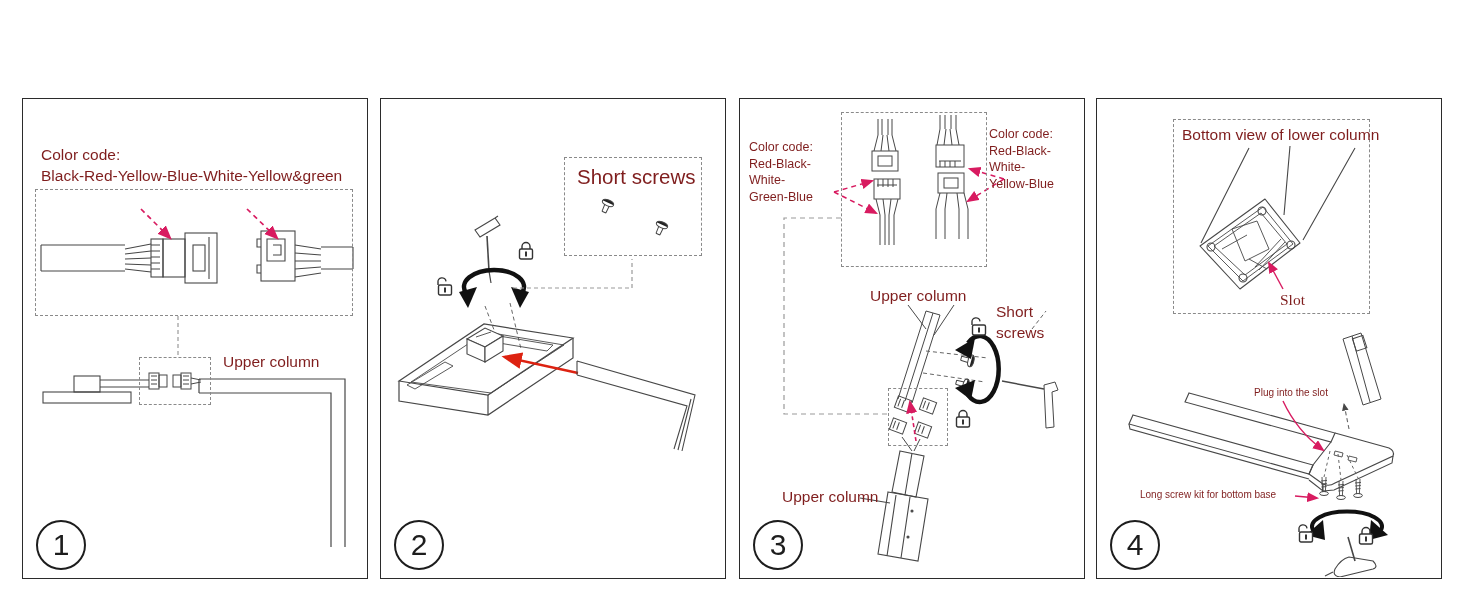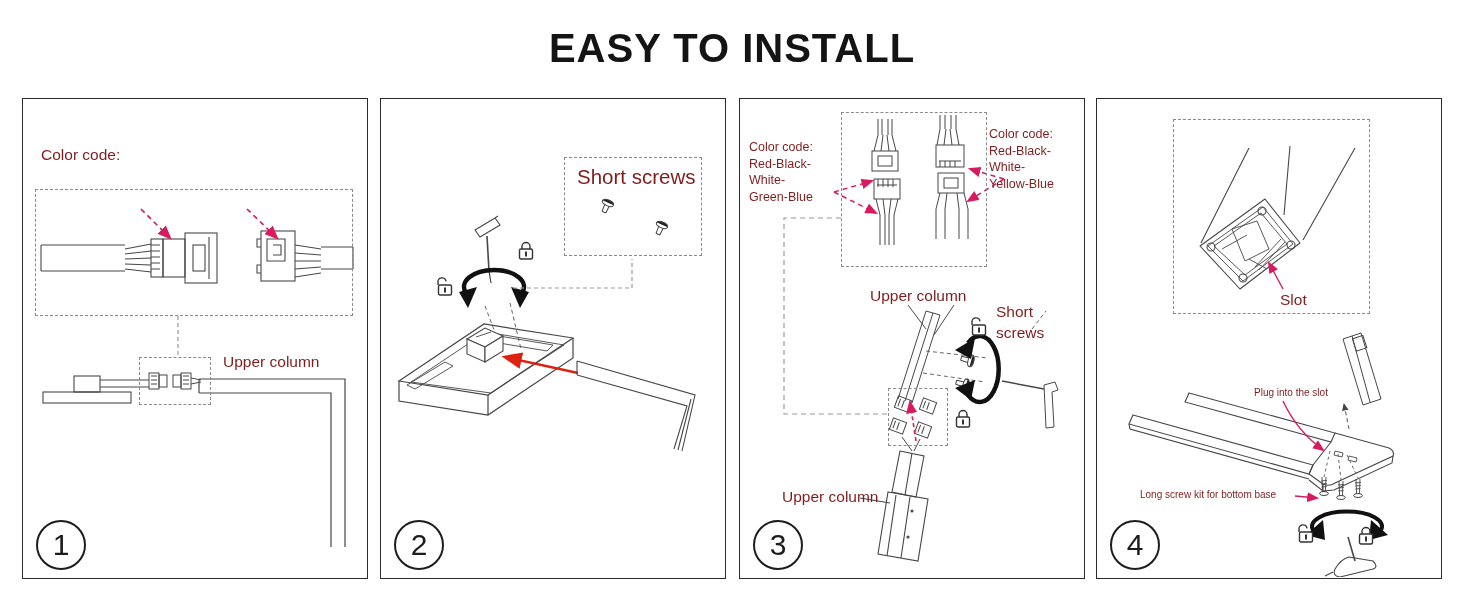--- a/index.html
+++ b/index.html
@@ -17,21 +17,20 @@
   .f13{font-size:10px;}
   .step-circle{position:absolute;left:13px;top:421px;width:46px;height:46px;border:2px solid #1d1d1d;
          border-radius:50%;display:flex;align-items:center;justify-content:center;
          font-size:30px;color:#1d1d1d;background:#fff;}
   .dashedbox{position:absolute;border:1.2px dashed #8a8a8a;box-sizing:border-box;}
 </style>
 </head>
 <body>
 
 <div class="page">
-  <h1 class="title">EASY TO INSTALL</h1>
 
   <section class="panel" style="left:22px;">
     <svg width="343" height="478" viewBox="0 0 343 478">
       <defs>
         <marker id="mk-pink" markerWidth="9" markerHeight="8" refX="7" refY="3.5" orient="auto">
           <path d="M0,0 L8.5,3.5 L0,7 Z" fill="#d81b60"></path>
         </marker>
         <marker id="mk-red" markerWidth="9" markerHeight="8" refX="7" refY="3.5" orient="auto">
           <path d="M0,0 L8.5,3.5 L0,7 Z" fill="#dd2211"></path>
         </marker>
@@ -101,20 +100,21 @@
       </g>
 
       <g stroke="#474747" stroke-width="1.2" fill="none">
         <path d="M176,280 H322 V448 M176,294 H308 V448 M176,280 V294"></path>
       </g>
     </svg>
     <div class="dashedbox" style="left:12px;top:90px;width:318px;height:127px;"></div>
     <div class="dashedbox" style="left:116px;top:258px;width:72px;height:48px;"></div>
     <div class="lbl f15" style="left:18px;top:46px;">
       <div>Color code:</div>
+      <div>Black-Red-Yellow-Blue-White-Yellow&amp;green</div>
     </div>
     <div class="lbl f15" style="left:200px;top:253px;">Upper column</div>
     <div class="step-circle">
         <span>1</span>
       </div>
   </section>
 
   <section class="panel" style="left:380px;">
     <svg width="343" height="478" viewBox="0 0 343 478">
 
@@ -324,20 +324,21 @@
       <use href="#lock-open" transform="translate(201,424)"></use>
       <use href="#lock-closed" transform="translate(261,426)"></use>
 
       <g>
         <path d="M251,438 L258,462" stroke="#474747" stroke-width="1.6" fill="none"></path>
         <path d="M238,470 Q235,477 243,478 L276,470 Q282,468 276,462 L252,458 Q244,460 238,470 Z" stroke="#474747" stroke-width="1.1" fill="none"></path>
         <path d="M236,473 L228,477" stroke="#474747" stroke-width="1.2" fill="none"></path>
       </g>
     </svg>
     <div class="dashedbox" style="left:76px;top:20px;width:197px;height:195px;"></div>
-    <div class="lbl f15" style="left:183px;top:191px;">Slot</div>
+    <div class="lbl f15" style="left:85px;top:26px;">Bottom view of lower column</div>
+    <div class="lbl f15" style="left:183px;top:191px;font-family:Liberation Serif, serif;">Slot</div>
     <div class="lbl f13" style="left:157px;top:287px;">Plug into the slot</div>
     <div class="lbl f13" style="left:35px;top:389px;margin-left:8px;">Long screw kit for bottom base</div>
     <div class="step-circle">
         <span>4</span>
       </div>
   </section>
 </div>
 
 </body></html>

